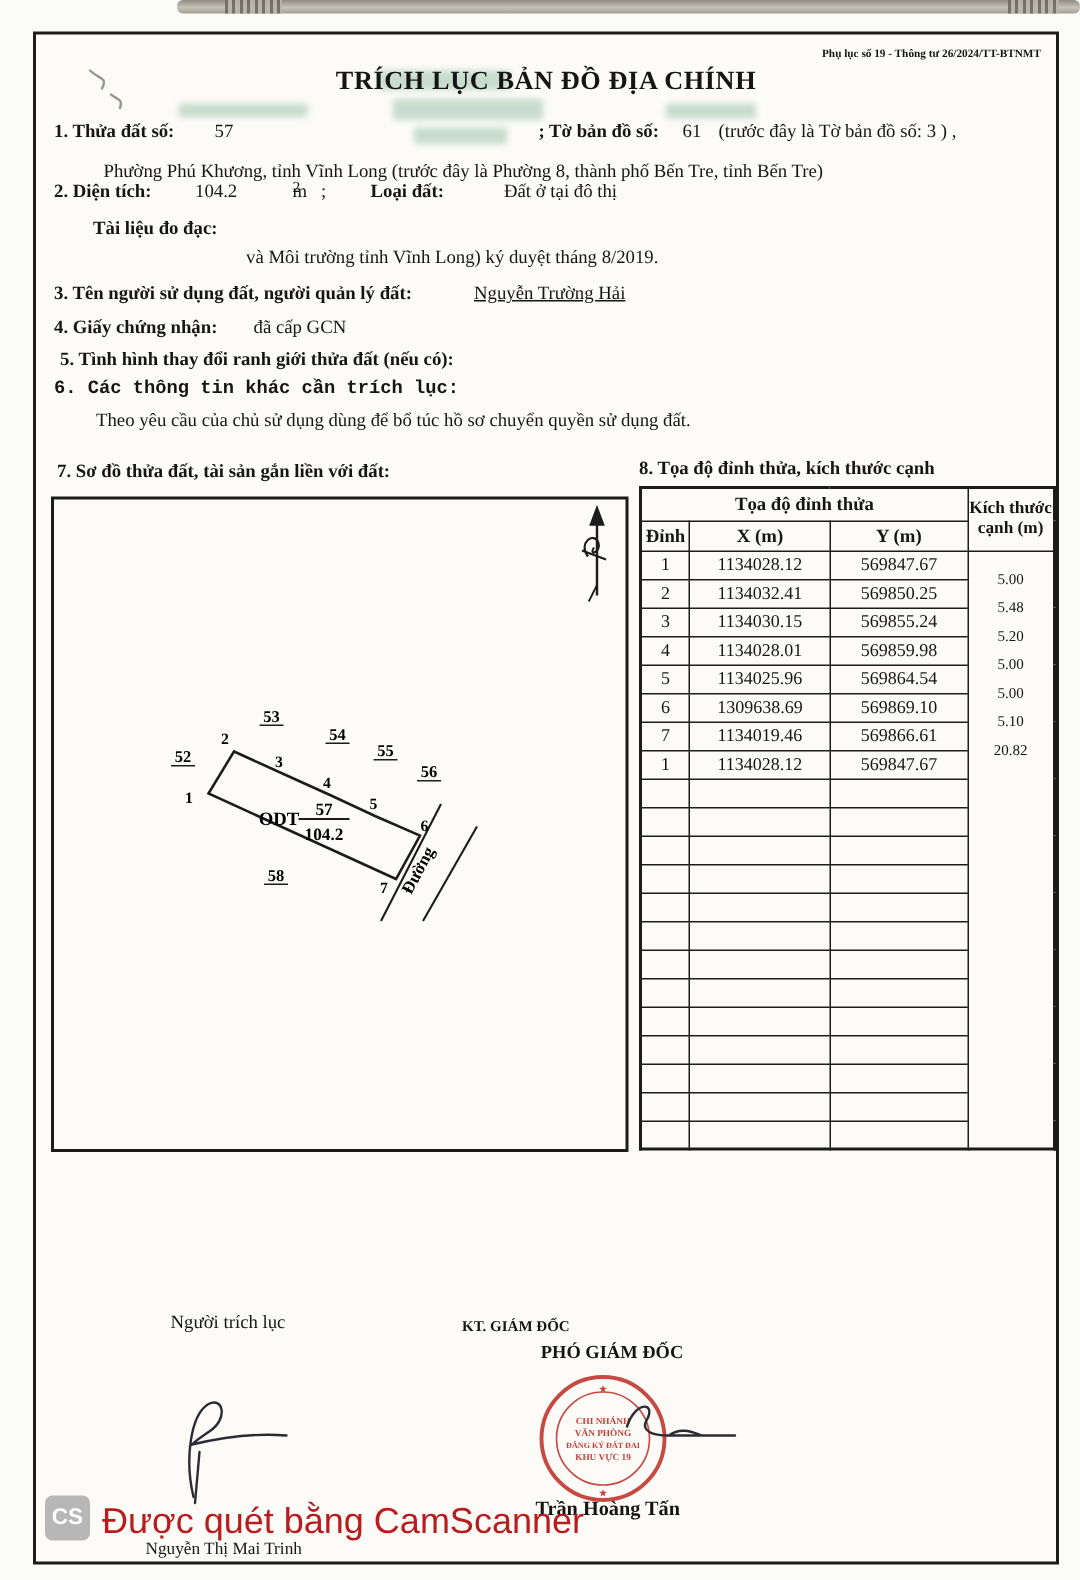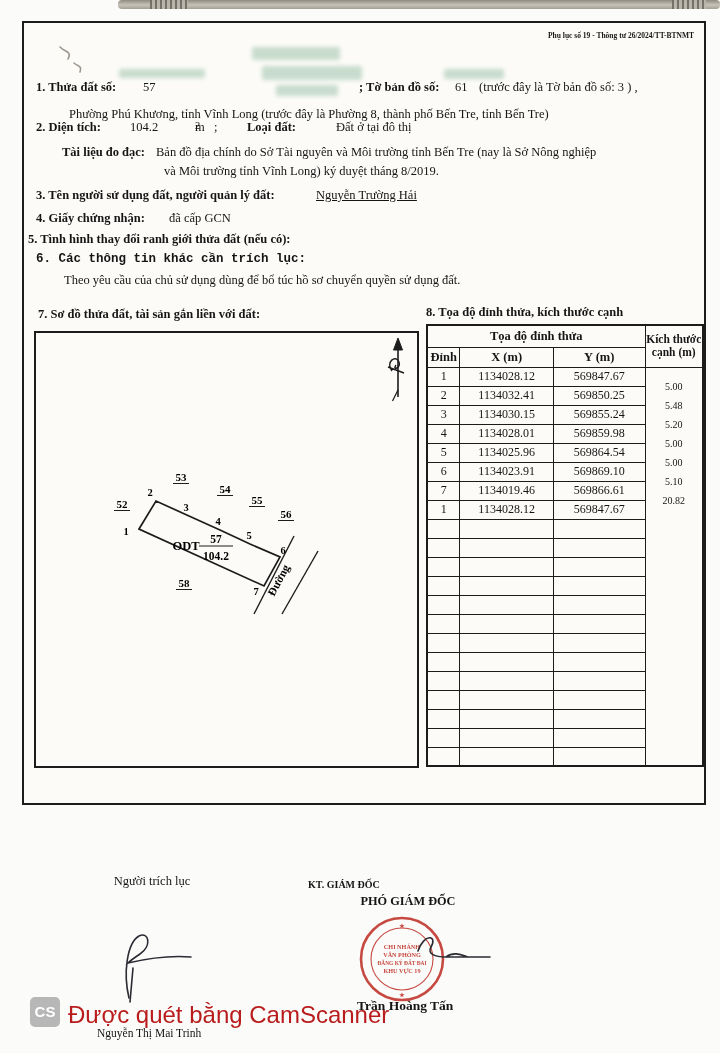--- a/index.html
+++ b/index.html
@@ -5,21 +5,21 @@
   * { margin:0; padding:0; box-sizing:border-box; }
   body { width:720px; height:1053px; background:#fdfdfc; font-family:"Liberation Serif", serif; color:#151515; overflow:hidden; }
   #stage { position:relative; width:720px; height:1053px; background:#fbfbf9; }
 
   
   .topbar { position:absolute; left:118px; top:0; width:602px; height:9px; border-radius:4px;
     background:linear-gradient(180deg,#8f8b81,#c7c3b8 55%,#a39f94); }
   .ribs { position:absolute; top:0; height:9px; background:repeating-linear-gradient(90deg,#6e6a61 0 2px,#b9b5aa 2px 5px); opacity:.9; }
 
   
-  .page { position:absolute; left:22px; top:21px; width:684px; height:784px; background:#fcfbf8; border:2px solid #1c1c1c; }
+  .page { position:absolute; left:22px; top:21px; width:684px; height:1022px; background:#fcfbf8; border:2px solid #1c1c1c; }
   .abs { position:absolute; white-space:nowrap; }
   .b { font-weight:700; }
   .line { position:absolute; left:0; top:0; width:100%; height:18px; font-size:12.5px; }
   .line span { position:absolute; white-space:nowrap; }
 
   .appendix { position:absolute; top:8px; right:10px; font-size:7.5px; font-weight:700; }
   .doc-title { position:absolute; top:20px; left:0; width:100%; text-align:center; font-size:17.5px; font-weight:700; letter-spacing:.4px; }
 
   
   .bleed { position:absolute; background:rgba(80,150,105,.30); filter:blur(2px); border-radius:2px; }
@@ -68,20 +68,21 @@
     <div class="bleed" style="left:238px; top:43px; width:100px; height:14px;"></div>
     <div class="bleed" style="left:252px; top:62px; width:62px; height:11px;"></div>
     <div class="bleed" style="left:95px; top:46px; width:86px; height:9px;"></div>
     <div class="bleed" style="left:420px; top:46px; width:60px; height:10px;"></div>
 
     <svg class="abs" style="left:28px; top:10px;" width="60" height="45">
       <path d="M8,14 C14,20 20,18 16,26 M22,30 C27,34 30,33 28,39" stroke="#9a958d" stroke-width="1.6" fill="none" stroke-linecap="round"></path>
     </svg>
 
     <div class="appendix">Phụ lục số 19 - Thông tư 26/2024/TT-BTNMT</div>
+    <div class="doc-title">TRÍCH LỤC BẢN ĐỒ ĐỊA CHÍNH</div>
 
     <div class="line" style="top:57px;">
       <span class="b" style="left:12px;">1. Thửa đất số:</span>
       <span style="left:119px;">57</span>
       <span class="b" style="left:335px;">; Tờ bản đồ số:</span>
       <span style="left:431px;">61</span>
       <span style="left:455px;">(trước đây là Tờ bản đồ số: 3 ) ,</span>
     </div>
     <div class="line" style="top:84px;">
       <span style="left:45px;">Phường Phú Khương, tỉnh Vĩnh Long (trước đây là Phường 8, thành phố Bến Tre, tỉnh Bến Tre)</span>
@@ -90,36 +91,35 @@
     <div class="line" style="top:97px;">
       <span class="b" style="left:12px;">2. Diện tích:</span>
       <span style="left:106px;">104.2</span>
       <span style="left:171px;"><span>m</span><sup>2</sup></span>
       <span style="left:190px;">;</span>
       <span class="b" style="left:223px;">Loại đất:</span>
       <span style="left:312px;">Đất ở tại đô thị</span>
     </div>
     <div class="line" style="top:122px;">
       <span class="b" style="left:38px;">Tài liệu đo đạc:</span>
-      <span style="left:132px;">Bản đồ địa chính do Sở Tài nguyên và Môi trường tỉnh Bến Tre (nay là Sở Nông nghiệp</span>
     </div>
     <div class="line" style="top:141px;">
       <span style="left:140px;">và Môi trường tỉnh Vĩnh Long) ký duyệt tháng 8/2019.</span>
     </div>
 
     <div class="line" style="top:165px;">
       <span class="b" style="left:12px;">3. Tên người sử dụng đất, người quản lý đất:</span>
       <span style="left:292px;text-decoration:underline;">Nguyễn Trường Hải</span>
     </div>
     <div class="line" style="top:188px;">
       <span class="b" style="left:12px;">4. Giấy chứng nhận:</span>
       <span style="left:145px;">đã cấp GCN</span>
     </div>
     <div class="line" style="top:209px;">
-      <span class="b" style="left:4px;">5. Tình hình thay đổi ranh giới thửa đất (nếu có):</span>
+      <span class="b" style="left:16px;">5. Tình hình thay đổi ranh giới thửa đất (nếu có):</span>
     </div>
     <div class="line" style="top:229px;font-family:Liberation Mono, monospace;">
       <span class="b" style="left:12px;">6. Các thông tin khác cần trích lục:</span>
     </div>
     <div class="line" style="top:250px;">
       <span style="left:40px;">Theo yêu cầu của chủ sử dụng dùng để bổ túc hồ sơ chuyển quyền sử dụng đất.</span>
     </div>
 
     <div class="line" style="top:284px;">
       <span class="b" style="left:14px;">7. Sơ đồ thửa đất, tài sản gắn liền với đất:</span>
@@ -226,21 +226,21 @@
             <td>1134028.01</td>
             <td>569859.98</td>
           </tr>
       <tr>
             <td>5</td>
             <td>1134025.96</td>
             <td>569864.54</td>
           </tr>
       <tr>
             <td>6</td>
-            <td>1134023.91</td>
+            <td>1309638.69</td>
             <td>569869.10</td>
           </tr>
       <tr>
             <td>7</td>
             <td>1134019.46</td>
             <td>569866.61</td>
           </tr>
       <tr>
             <td>1</td>
             <td>1134028.12</td>

